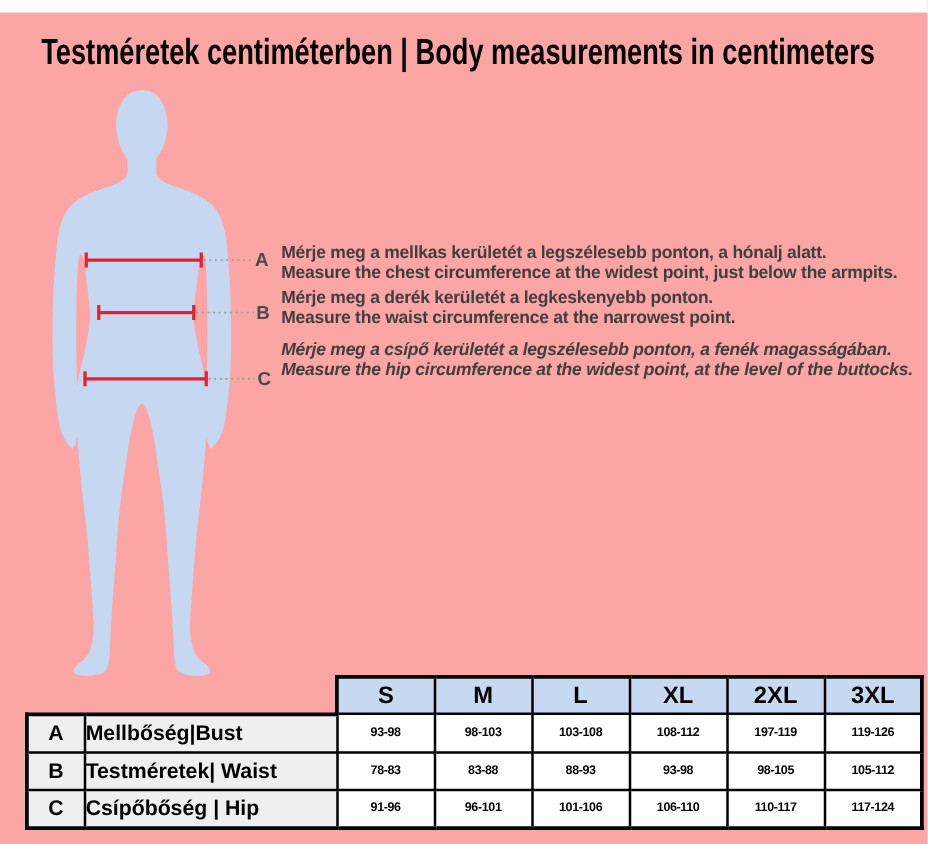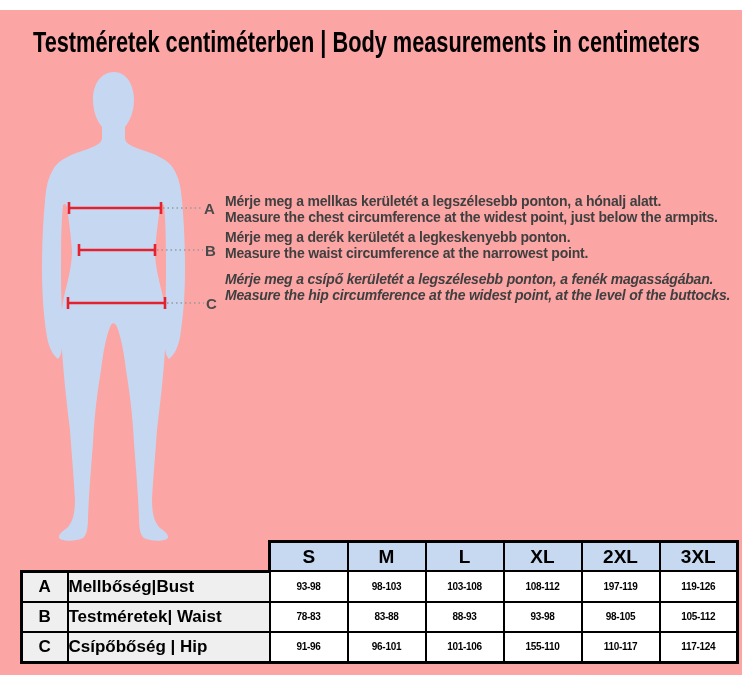--- a/index.html
+++ b/index.html
@@ -222,21 +222,21 @@
         <td class="val">93-98</td>
         <td class="val">98-105</td>
         <td class="val last">105-112</td>
       </tr>
       <tr class="lastrow">
         <td class="letter">C</td>
         <td class="label">Csípőbőség | Hip</td>
         <td class="val">91-96</td>
         <td class="val">96-101</td>
         <td class="val">101-106</td>
-        <td class="val">155-110</td>
+        <td class="val">106-110</td>
         <td class="val">110-117</td>
         <td class="val last">117-124</td>
       </tr>
     </tbody>
   </table>
 
   <div class="smudge-bottom"></div>
 </div>
 
 </body></html>

